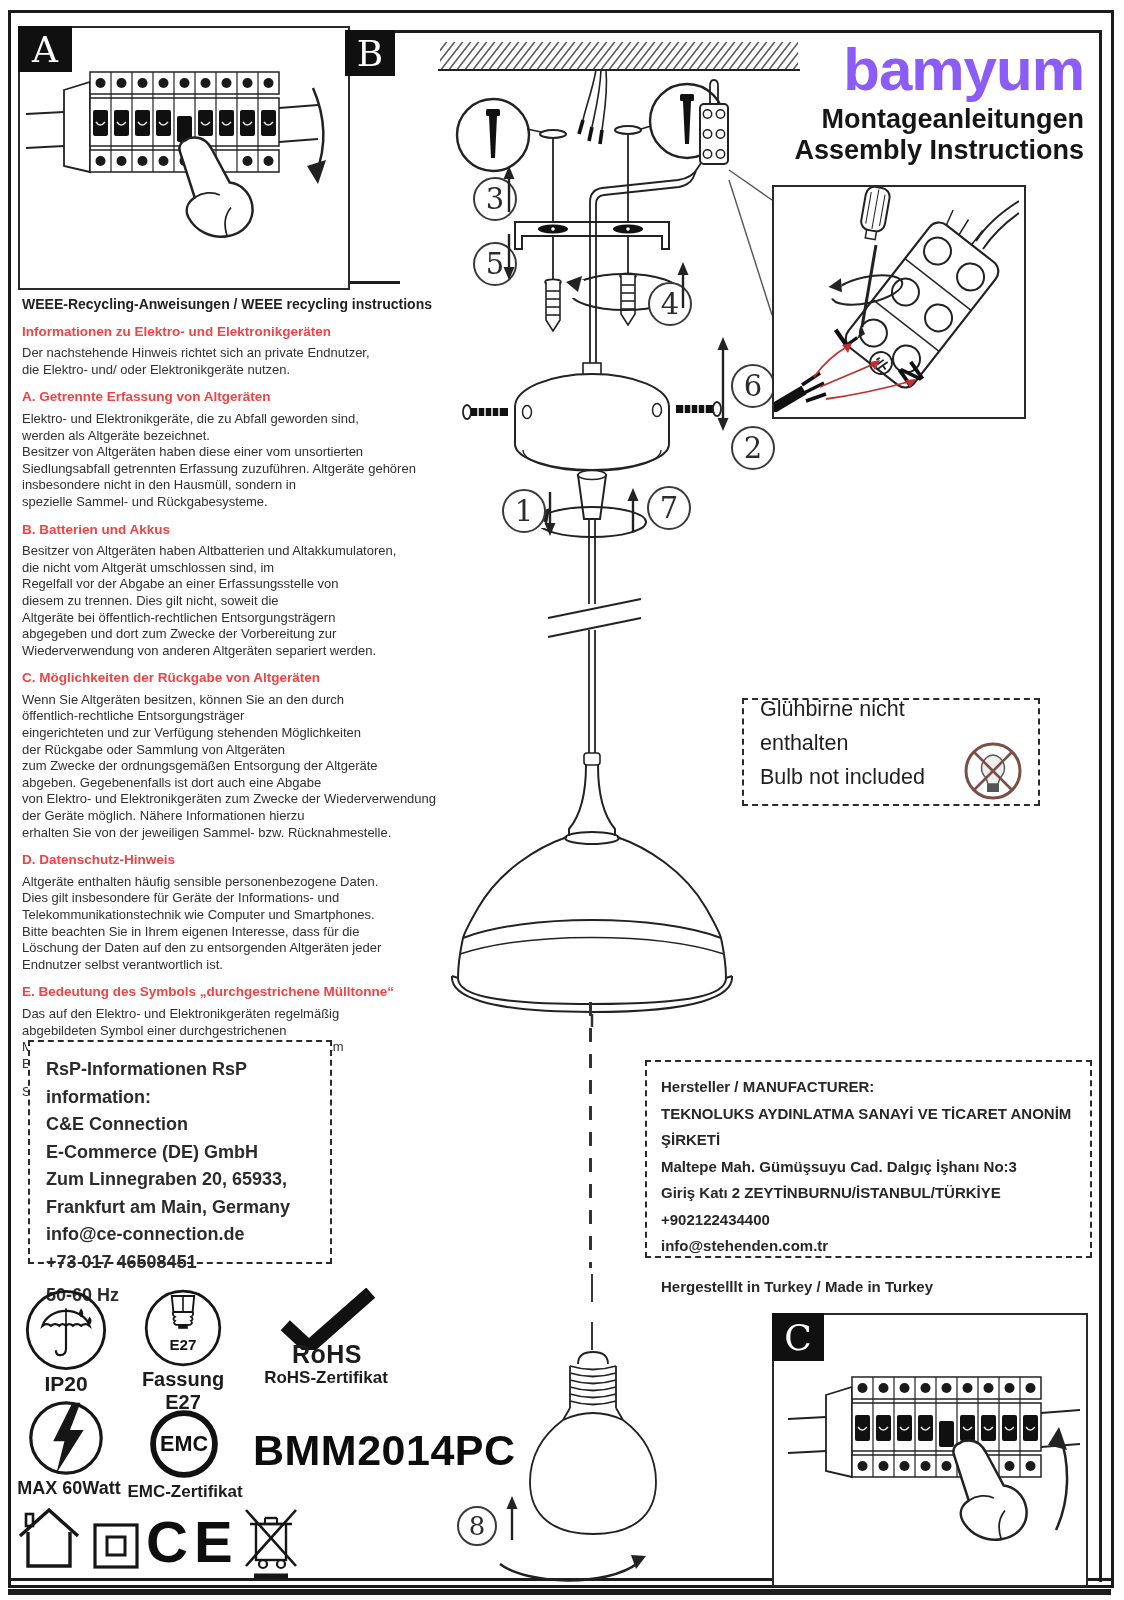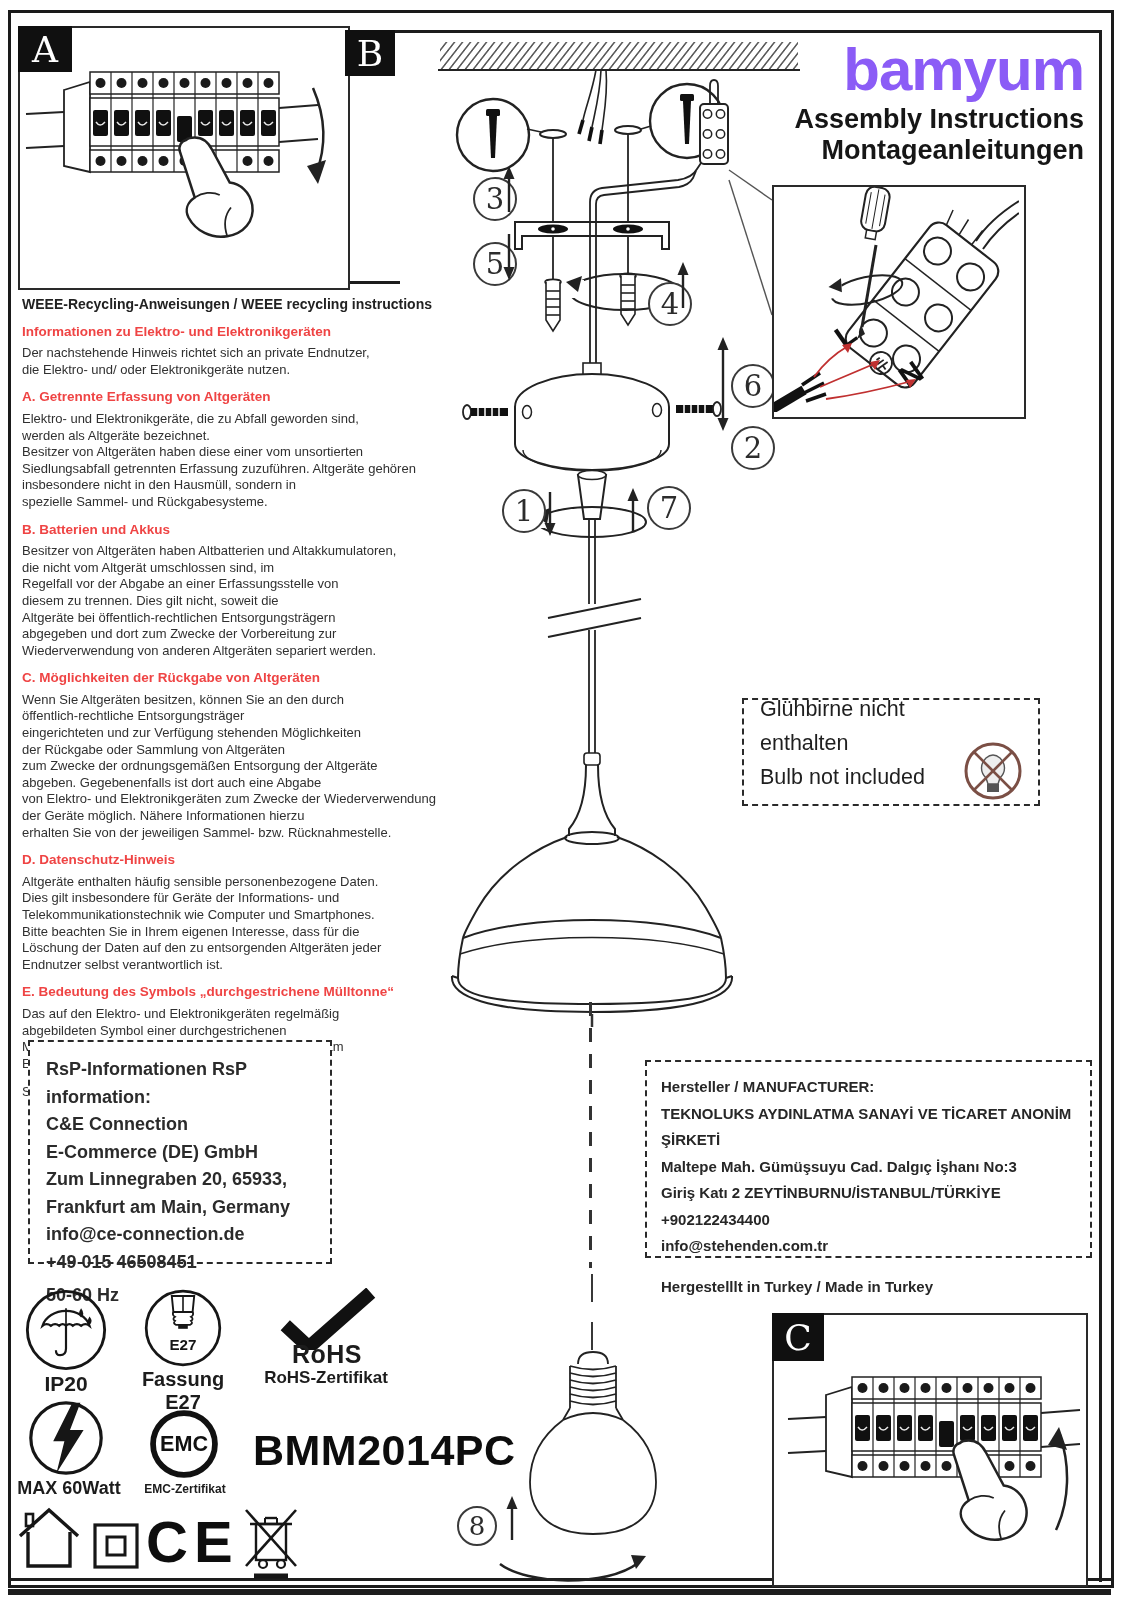--- a/index.html
+++ b/index.html
@@ -121,22 +121,22 @@
   <div id="frame"></div>
   <div class="line" style="left:345px;top:30px;width:757px;height:3px;"></div>
   <div class="line" style="left:1099px;top:30px;width:3px;height:1552px;"></div>
   <div class="line" style="left:345px;top:76px;width:3px;height:207px;"></div>
   <div class="line" style="left:345px;top:281px;width:55px;height:2.5px;"></div>
   <div class="line" style="left:8px;top:1578px;width:1103px;height:3px;"></div>
   <div class="line" style="left:8px;top:1589px;width:1103px;height:6px;"></div>
 
   <div id="brand" style="color:#8b5cf6;">bamyum</div>
   <div id="titles">
+    <div>Montageanleitungen</div>
     <div>Assembly Instructions</div>
-    <div>Montageanleitungen</div>
   </div>
 
   <div class="solidbox" style="left:18px;top:26px;width:328px;height:260px;">
     <svg width="323" height="255" viewBox="0 0 323 255">
       <use href="#breaker-panel" x="40" y="44"></use>
       <use href="#pointing-hand" transform="translate(166,112) scale(1.25)"></use>
       <path d="M293,60 C306,90 306,120 296,146" stroke="#222" stroke-width="2.5" fill="none"></path>
       <polygon points="298,156 306,132 287,138" fill="#222"></polygon>
     </svg>
   </div>
@@ -503,21 +503,21 @@
       <polygon points="7,0 12.5,13 1.5,13" fill="#222"></polygon>
     </svg>
 
   <div class="dashbox" id="rsp" style="left:28px;top:1040px;width:304px;height:224px;">
     <div>RsP-Informationen RsP information:</div>
     <div>C&amp;E Connection</div>
     <div>E-Commerce (DE) GmbH</div>
     <div>Zum Linnegraben 20, 65933,</div>
     <div>Frankfurt am Main, Germany</div>
     <div>info@ce-connection.de</div>
-    <div>+49 015 46508451</div>
+    <div>+73 017 46508451</div>
     <div style="margin-top:6px">50-60 Hz</div>
   </div>
 
   <div class="dashbox" id="manu" style="left:645px;top:1060px;width:447px;height:198px;">
     <div>Hersteller / MANUFACTURER:</div>
     <div>TEKNOLUKS AYDINLATMA SANAYİ VE TİCARET ANONİM ŞİRKETİ</div>
     <div>Maltepe Mah. Gümüşsuyu Cad. Dalgıç İşhanı No:3</div>
     <div>Giriş Katı 2 ZEYTİNBURNU/İSTANBUL/TÜRKİYE</div>
     <div>+902122434400</div>
     <div>info@stehenden.com.tr</div>
@@ -553,21 +553,21 @@
   <svg class="abs" style="left:26px;top:1398px;" width="80" height="80" viewBox="0 0 100 100">
     <circle cx="50" cy="50" r="44" fill="none" stroke="#161616" stroke-width="4"></circle>
     <polygon points="58,6 34,54 48,54 38,94 72,40 55,40 68,6" fill="#161616"></polygon>
   </svg>
   <div class="clabel" style="left:14px;top:1478px;width:110px;font-size:18px;"><span>MAX 60Watt</span></div>
 
   <svg class="abs" style="left:148px;top:1408px;" width="72" height="72" viewBox="0 0 100 100">
     <circle cx="50" cy="50" r="43" fill="none" stroke="#111" stroke-width="8"></circle>
     <text x="50" y="60" text-anchor="middle" font-size="30" font-weight="800" fill="#111">EMC</text>
   </svg>
-  <div class="clabel" style="left:122px;top:1482px;width:126px;font-size:12px;"><span>EMC-Zertifikat</span></div>
+  <div class="clabel" style="left:122px;top:1482px;width:126px;font-size:17px;"><span>EMC-Zertifikat</span></div>
 
   <div id="model"><span>BMM2014PC</span></div>
 
   <svg class="abs" style="left:16px;top:1506px;" width="66" height="66" viewBox="0 0 66 66">
     <path d="M4,30 L33,4 L62,30" fill="none" stroke="#161616" stroke-width="3.4"></path>
     <path d="M12,26 L12,60 L54,60 L54,26" fill="none" stroke="#161616" stroke-width="3.4"></path>
     <rect x="10" y="8" width="7" height="12" fill="none" stroke="#161616" stroke-width="2.6"></rect>
   </svg>
   <svg class="abs" style="left:92px;top:1522px;" width="48" height="48" viewBox="0 0 48 48">
     <rect x="3" y="3" width="42" height="42" fill="none" stroke="#161616" stroke-width="3.2"></rect>

